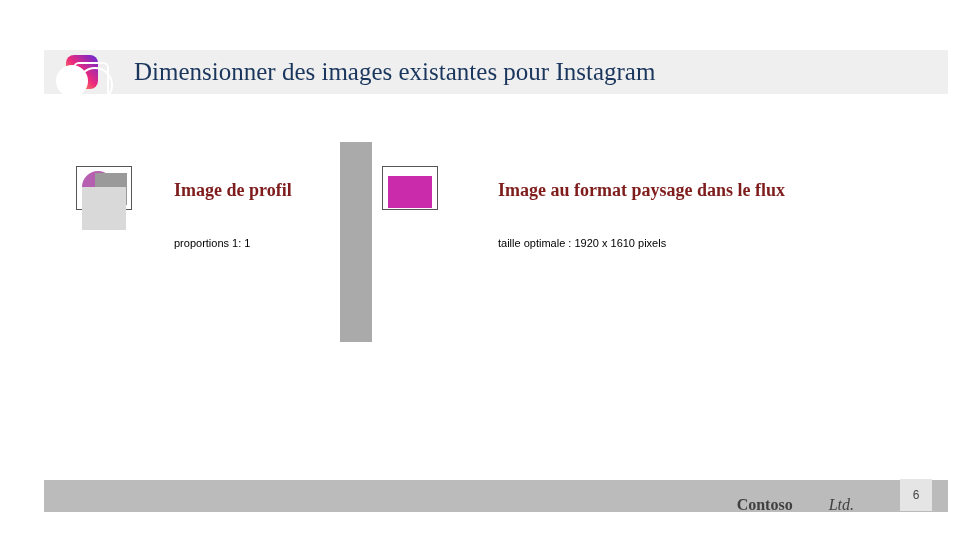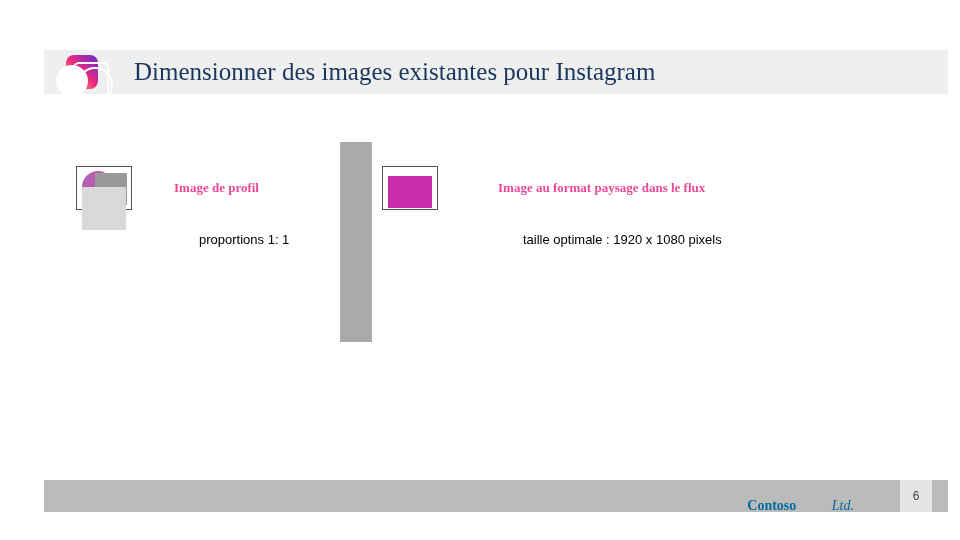--- a/index.html
+++ b/index.html
@@ -124,52 +124,51 @@
   }
   .thumb-landscape .fill {
     position: absolute;
     top: 9px; left: 5px;
     right: 5px; bottom: 9px;
     background: #c92baa;
   }
 
   .spec-block { padding-top: 0; }
   .spec-title {
-    font-size: 13px;
+    font-size: 18px;
     font-weight: bold;
-    color: #ec4899;
+    color: #7f1d1d;
     margin-bottom: 4px;
   }
   .spec-line {
     font-family: Arial, Helvetica, sans-serif;
-    font-size: 13px;
+    font-size: 11px;
     color: #000;
     line-height: 1.25;
-    margin-left: 25px;
   }
 
   .footer-line {
     position: absolute;
     left: 28px;
     right: 28px;
     bottom: 44px;
     height: 1px;
     background: #bbb;
   }
   .footer {
     position: absolute;
     right: 28px;
     bottom: 10px;
     display: flex;
     align-items: center;
     gap: 14px;
   }
   .brand {
-    font-size: 14px;
-    color: #0369a1;
+    font-size: 16px;
+    color: #404040;
     margin-top: 20px;
   }
   .brand .b1 { font-weight: bold; }
   .brand .b2 { font-style: italic; font-weight: normal; }
   .page-num-box {
     width: 28px;
     height: 28px;
     background: #e5e5e5;
     display: flex;
     align-items: center;
@@ -209,21 +208,21 @@
   </div>
 
   <div class="vdivider"></div>
 
   <div class="column col-right">
     <div class="thumb thumb-landscape">
       <div class="fill"></div>
     </div>
     <div class="spec-block">
       <div class="spec-title">Image au format paysage dans le flux</div>
-      <div class="spec-line">taille optimale : 1920 x 1080 pixels</div>
+      <div class="spec-line">taille optimale : 1920 x 1610 pixels</div>
     </div>
   </div>
 
 </div>
 
 <div class="footer-line"></div>
 <div class="footer">
   <div class="brand">
     <span class="b1">Contoso</span><span class="b2"> Ltd.</span>
   </div>

